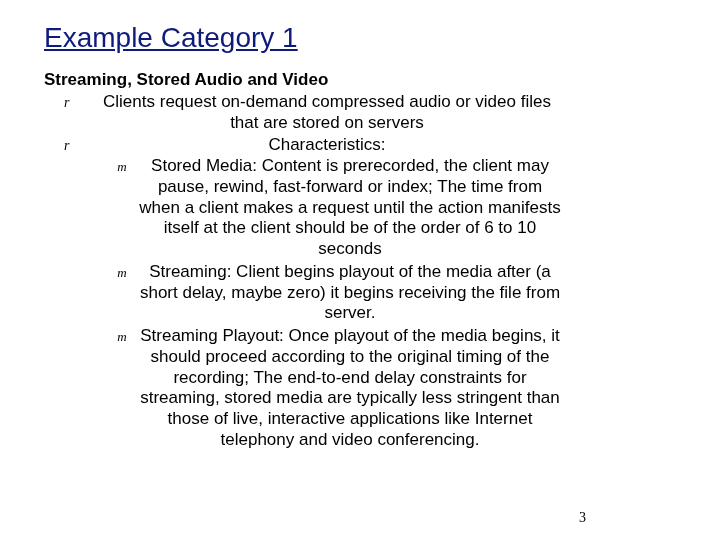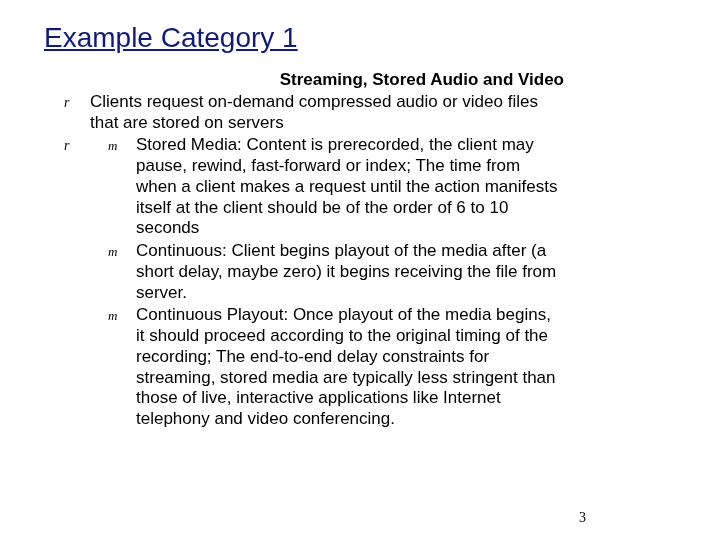--- a/index.html
+++ b/index.html
@@ -1,23 +1,23 @@
 <!DOCTYPE html>
 <html><head>
 <meta charset="utf-8">
 <style>
   * { margin: 0; padding: 0; box-sizing: border-box; }
   html, body { width: 720px; height: 540px; background: #fff; font-family: "Comic Sans MS", "Comic Sans", cursive, sans-serif; color: #000; }
   .page { width: 608px; height: 540px; position: relative; padding: 22px 44px 0 44px; }
   .title { font-size: 28px; color: #0f1b7a; text-decoration: underline; margin-bottom: 16px; font-weight: 400; }
-  .section-head { font-size: 17px; font-weight: 700; margin-bottom: 2px; text-align: right; }
+  .section-head { font-size: 17px; font-weight: 700; margin-bottom: 2px; }
   .r-list { list-style: none; padding-left: 20px; }
   .r-item { display: flex; font-size: 17px; line-height: 1.22; margin-bottom: 2px; }
   .r-bullet { font-family: Georgia, serif; font-style: italic; width: 26px; flex: 0 0 26px; font-size: 14px; padding-top: 2px; }
-  .r-body { flex: 1; }
+  .r-body { flex: 1; text-align: center; }
   .m-list { list-style: none; padding-left: 18px; }
   .m-item { display: flex; font-size: 17px; line-height: 1.22; margin-bottom: 2px; }
   .m-bullet { font-family: Georgia, serif; font-style: italic; width: 28px; flex: 0 0 28px; font-size: 13px; padding-top: 3px; }
   .m-body { flex: 1; }
   .lead { }
   .pagenum { position: absolute; right: 22px; bottom: 14px; font-family: Georgia, 'Times New Roman', serif; font-size: 14px; }
 </style>
 </head>
 <body>
 <div class="page">
@@ -27,32 +27,33 @@
 <div class="section-head">Streaming, Stored Audio and Video</div>
 
 <ul class="r-list">
   <li class="r-item">
     <span class="r-bullet">r</span>
     <span class="r-body">Clients request on-demand compressed audio or video files that are stored on servers</span>
   </li>
   <li class="r-item">
     <span class="r-bullet">r</span>
     <div class="r-body">
+      <span>Characteristics:</span>
       <ul class="m-list">
         <li class="m-item">
           <span class="m-bullet">m</span>
           <span class="m-body"><span class="lead">Stored Media:</span><span> Content is prerecorded, the client may pause, rewind, fast-forward or index; The time from when a client makes a request until the action manifests itself at the client should be of the order of 6 to 10 seconds</span></span>
         </li>
         <li class="m-item">
           <span class="m-bullet">m</span>
-          <span class="m-body"><span class="lead">Continuous:</span><span> Client begins playout of the media after (a short delay, maybe zero) it begins receiving the file from server.</span></span>
+          <span class="m-body"><span class="lead">Streaming:</span><span> Client begins playout of the media after (a short delay, maybe zero) it begins receiving the file from server.</span></span>
         </li>
         <li class="m-item">
           <span class="m-bullet">m</span>
-          <span class="m-body"><span class="lead">Continuous Playout:</span><span> Once playout of the media begins, it should proceed according to the original timing of the recording; The end-to-end delay constraints for streaming, stored media are typically less stringent than those of live, interactive applications like Internet telephony and video conferencing.</span></span>
+          <span class="m-body"><span class="lead">Streaming Playout:</span><span> Once playout of the media begins, it should proceed according to the original timing of the recording; The end-to-end delay constraints for streaming, stored media are typically less stringent than those of live, interactive applications like Internet telephony and video conferencing.</span></span>
         </li>
       </ul>
     </div>
   </li>
 </ul>
 
 <div class="pagenum">3</div>
 
 </div>
 

